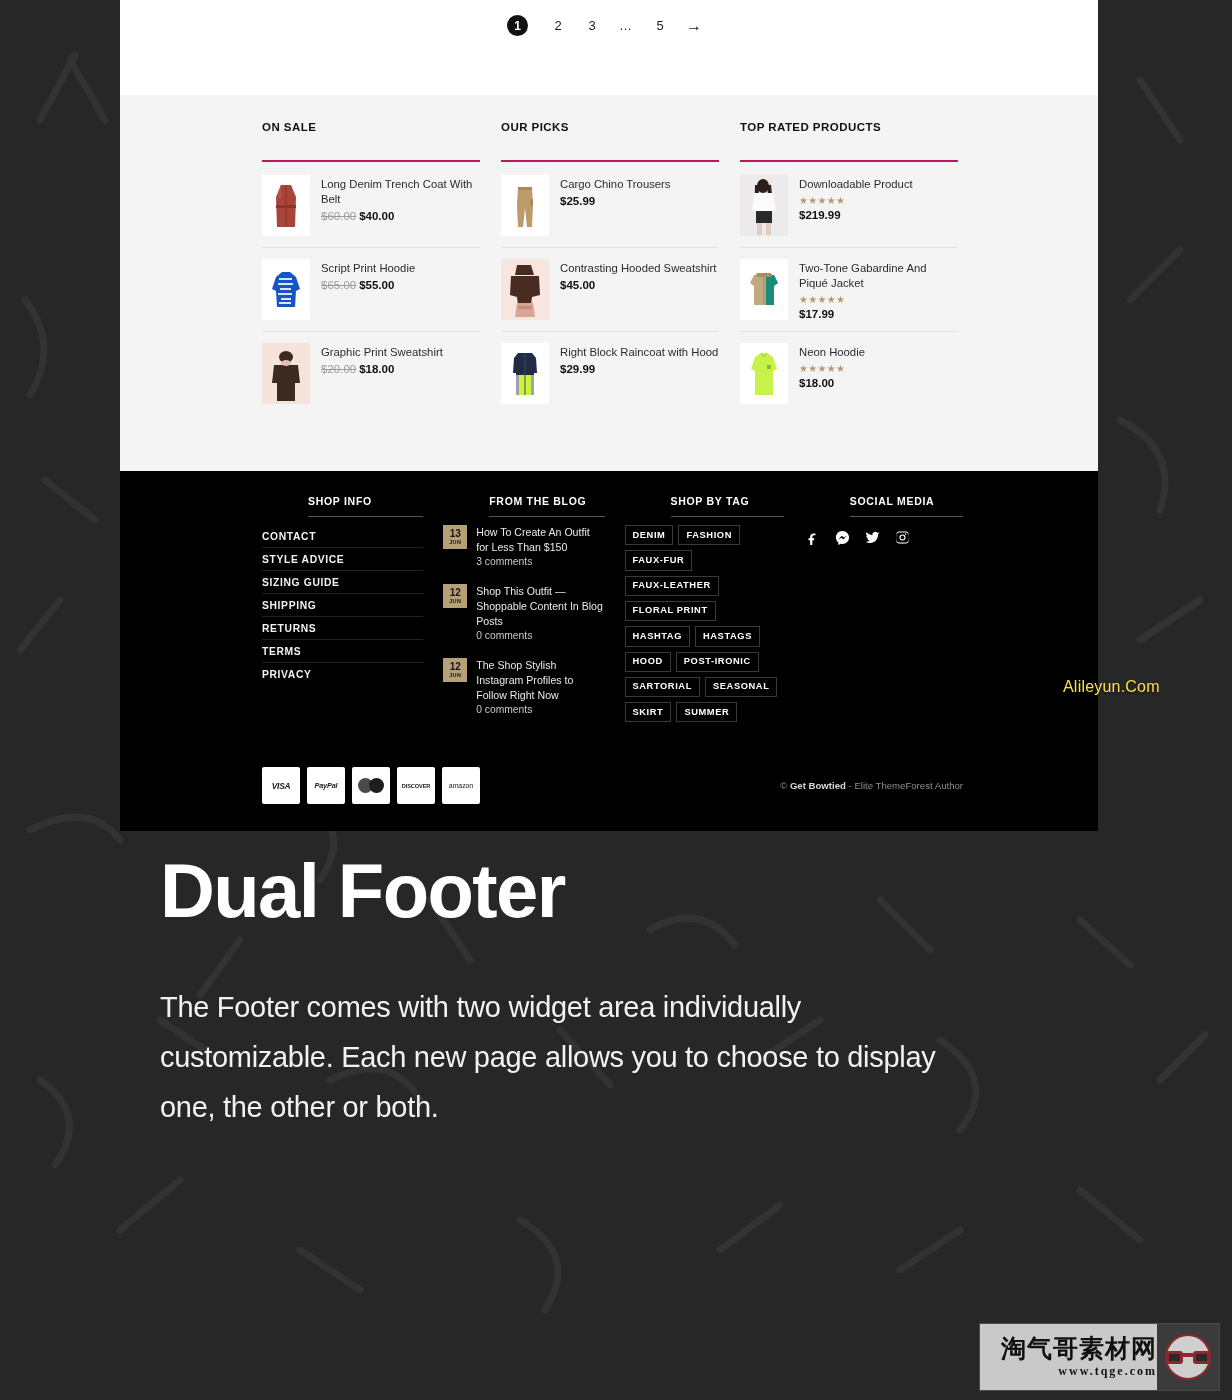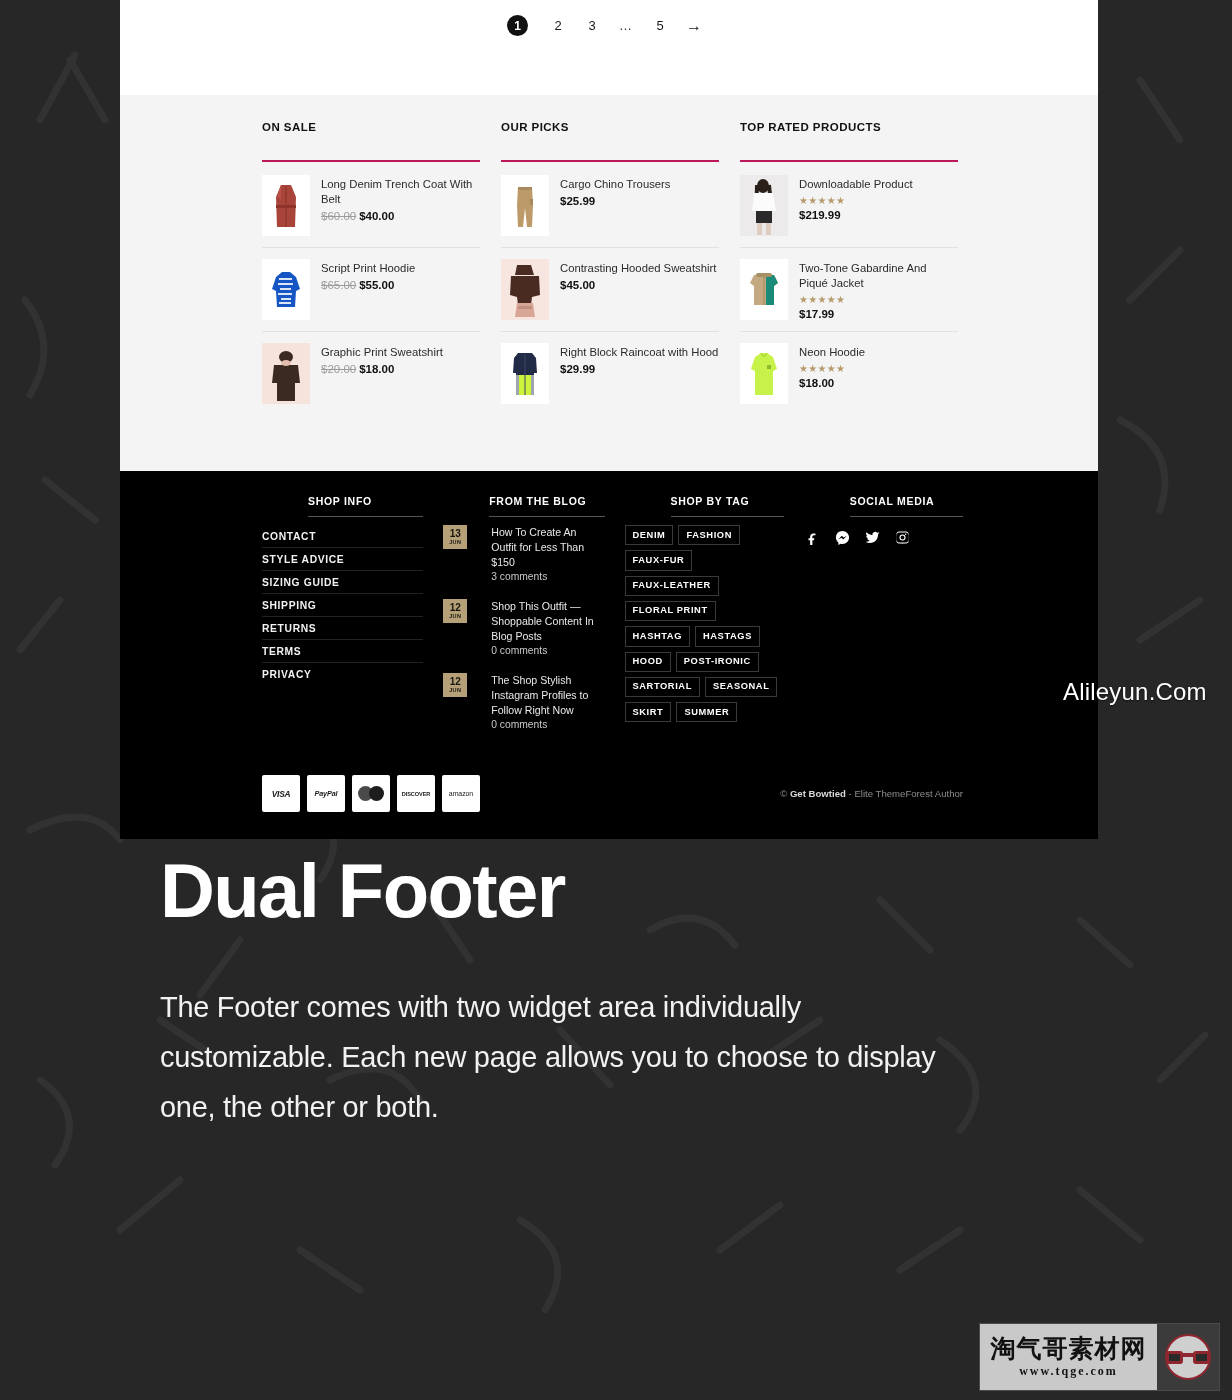--- a/index.html
+++ b/index.html
@@ -105,21 +105,21 @@
   }
   .f-menu { list-style: none; }
   .f-menu li { border-bottom: 1px solid #222; }
   .f-menu li:last-child { border-bottom: none; }
   .f-menu a {
     display: block; padding: 5.5px 0;
     font-size: 10.3px; font-weight: 700; color: #f2f2f2;
     text-decoration: none; letter-spacing: 0.65px; text-transform: uppercase;
   }
   .blog-list { list-style: none; }
-  .blog-item { display: flex; gap: 24px; margin-bottom: 17px; }
+  .blog-item { display: flex; gap: 9px; margin-bottom: 17px; }
   .blog-item:last-child { margin-bottom: 0; }
   .date-badge {
     width: 24px; height: 24px; flex: 0 0 24px;
     background: #b6a077; color: #16160f;
     display: flex; flex-direction: column;
     align-items: center; justify-content: center;
     line-height: 1;
   }
   .date-badge .d { font-size: 10px; font-weight: 700; }
   .date-badge .m { font-size: 5.5px; font-weight: 700; letter-spacing: 0.4px; margin-top: 1px; }
@@ -177,35 +177,35 @@
   .hero p {
     margin-top: 55px;
     font-size: 29px; line-height: 1.72; color: #f2f2f2;
     font-weight: 400; letter-spacing: -0.3px;
     max-width: 810px;
   }
 
   
   .wm-alileyun {
     position: absolute; left: 1063px; top: 678px;
-    font-size: 24px; color: #ffffff; font-weight: 400;
+    font-size: 16px; color: #fde047; font-weight: 400;
     text-shadow: 0 1px 2px rgba(0,0,0,.6);
     letter-spacing: 0.2px;
   }
   .wm-badge {
     position: absolute; left: 979px; top: 1323px;
     width: 241px; height: 68px;
     background: #3b3b3b;
     display: flex; align-items: center;
     border: 1px solid #4a4a4a;
   }
   .wm-badge .wm-left {
     flex: 1; background: #c9c9c9; height: 100%;
     display: flex; flex-direction: column;
-    align-items: center; justify-content: center;
+    align-items: flex-end; justify-content: center;
   }
   .wm-badge .wm-cn {
     font-size: 25px; font-weight: 700; color: #111;
     font-family: "DejaVu Sans", sans-serif;
     letter-spacing: 1px; line-height: 1;
   }
   .wm-badge .wm-url {
     font-size: 12px; font-weight: 700; color: #111;
     font-family: "Liberation Serif", serif;
     letter-spacing: 2px; margin-top: 3px;

